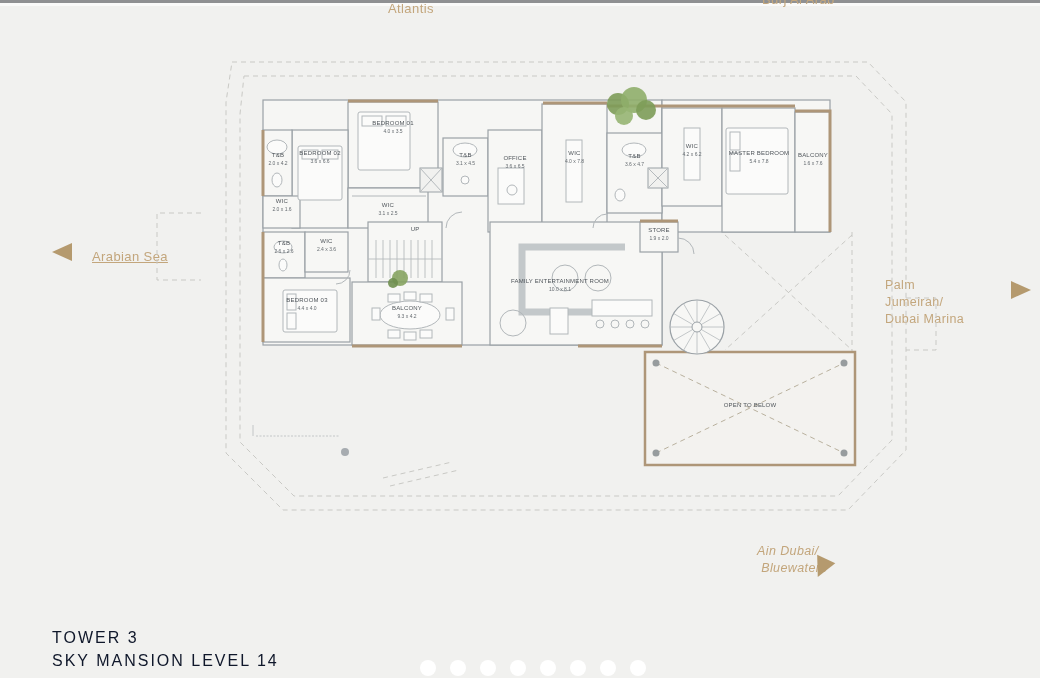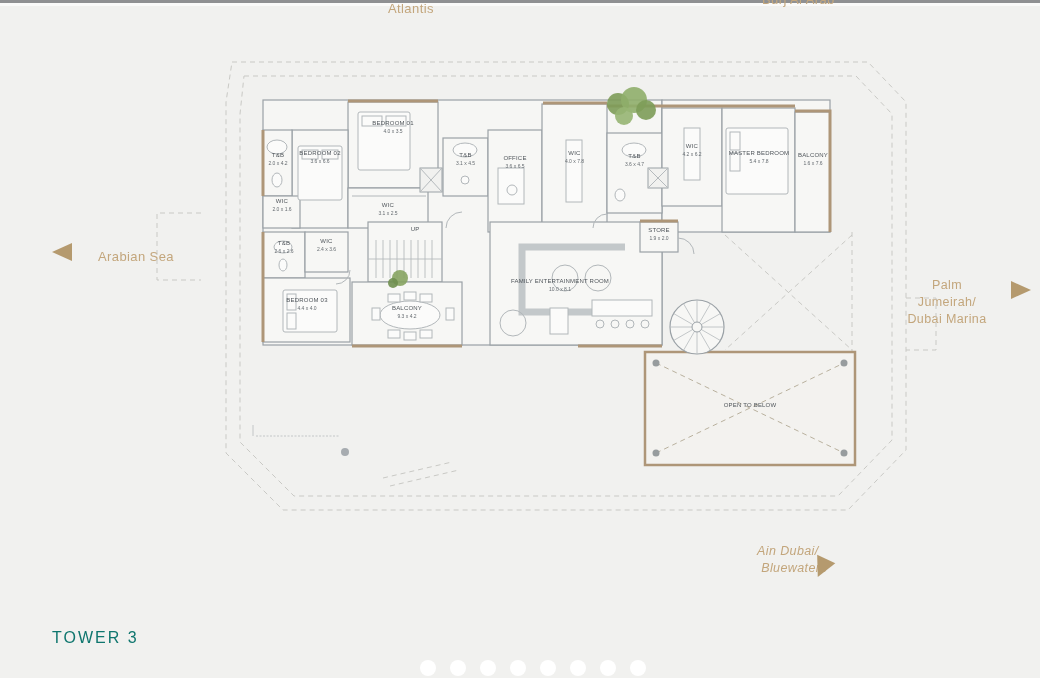--- a/index.html
+++ b/index.html
@@ -20,39 +20,39 @@
   .arrow-down{border-left:10px solid transparent;border-right:10px solid transparent;border-top:20px solid #b59a6e;transform:rotate(25deg);}
 
   
   .plan{position:absolute;inset:0;}
   .plan svg{position:absolute;top:0;left:0;}
   .rlabel{position:absolute;text-align:center;color:#4f555a;line-height:1.3;pointer-events:none;}
   .rlabel .rname{display:block;font-size:6px;letter-spacing:.2px;}
   .rlabel .rdims{display:block;font-size:5px;color:#666c71;}
 
   
-  .title-block{position:absolute;left:52px;top:626px;color:#0f766e;font-size:16px;letter-spacing:2px;line-height:1.45;}
+  .title-block{position:absolute;left:52px;top:626px;color:#0f172a;font-size:16px;letter-spacing:2px;line-height:1.45;}
 
   
   .dots{position:absolute;left:420px;top:660px;display:flex;}
   .dot{width:16px;height:16px;border-radius:50%;background:#ffffff;margin-right:14px;}
 </style>
 </head>
 <body>
 
 <div class="top-rule"></div>
 <div class="top-rule-light"></div>
 
 <div class="landmark" style="left:352px;top:1px;margin-left:36px;">Atlantis</div>
 <div class="landmark" style="left:762px;top:-8px;">Burj Al Arab</div>
 
 <span class="arrow arrow-left" style="left:52px;top:243px;"></span>
-<div class="landmark" style="left:98px;top:249px;">Arabian Sea</div>
-
-<div class="landmark small" style="left:907px;top:277px;width:80px;text-align:center;">
+<div class="landmark" style="left:92px;top:249px;text-decoration:underline;">Arabian Sea</div>
+
+<div class="landmark small" style="left:885px;top:277px;width:80px;">
   <span style="display:block;">Palm Jumeirah/</span>
   <span style="display:block;">Dubai Marina</span>
 </div>
 <span class="arrow arrow-right" style="left:1011px;top:281px;"></span>
 
 <div class="landmark small" style="left:757px;top:543px;width:70px;font-style:italic;">
   <span style="display:block;">Ain Dubai/</span>
   <span style="display:block;text-align:right;">Bluewaters</span>
 </div>
 <span class="arrow arrow-down" style="left:812px;top:558px;"></span>
@@ -289,20 +289,21 @@
       <span class="rname">STORE</span>
       <span class="rdims">1.9 x 2.0</span>
     </div>
   <div class="rlabel" style="left:695px;top:402px;width:110px;">
       <span class="rname">OPEN TO BELOW</span>
     </div>
 </div>
 
 <div class="title-block">
   <div>TOWER 3</div>
+  <div>SKY MANSION LEVEL 14</div>
 </div>
 
 <div class="dots">
   <span class="dot"></span>
   <span class="dot"></span>
   <span class="dot"></span>
   <span class="dot"></span>
   <span class="dot"></span>
   <span class="dot"></span>
   <span class="dot"></span>

